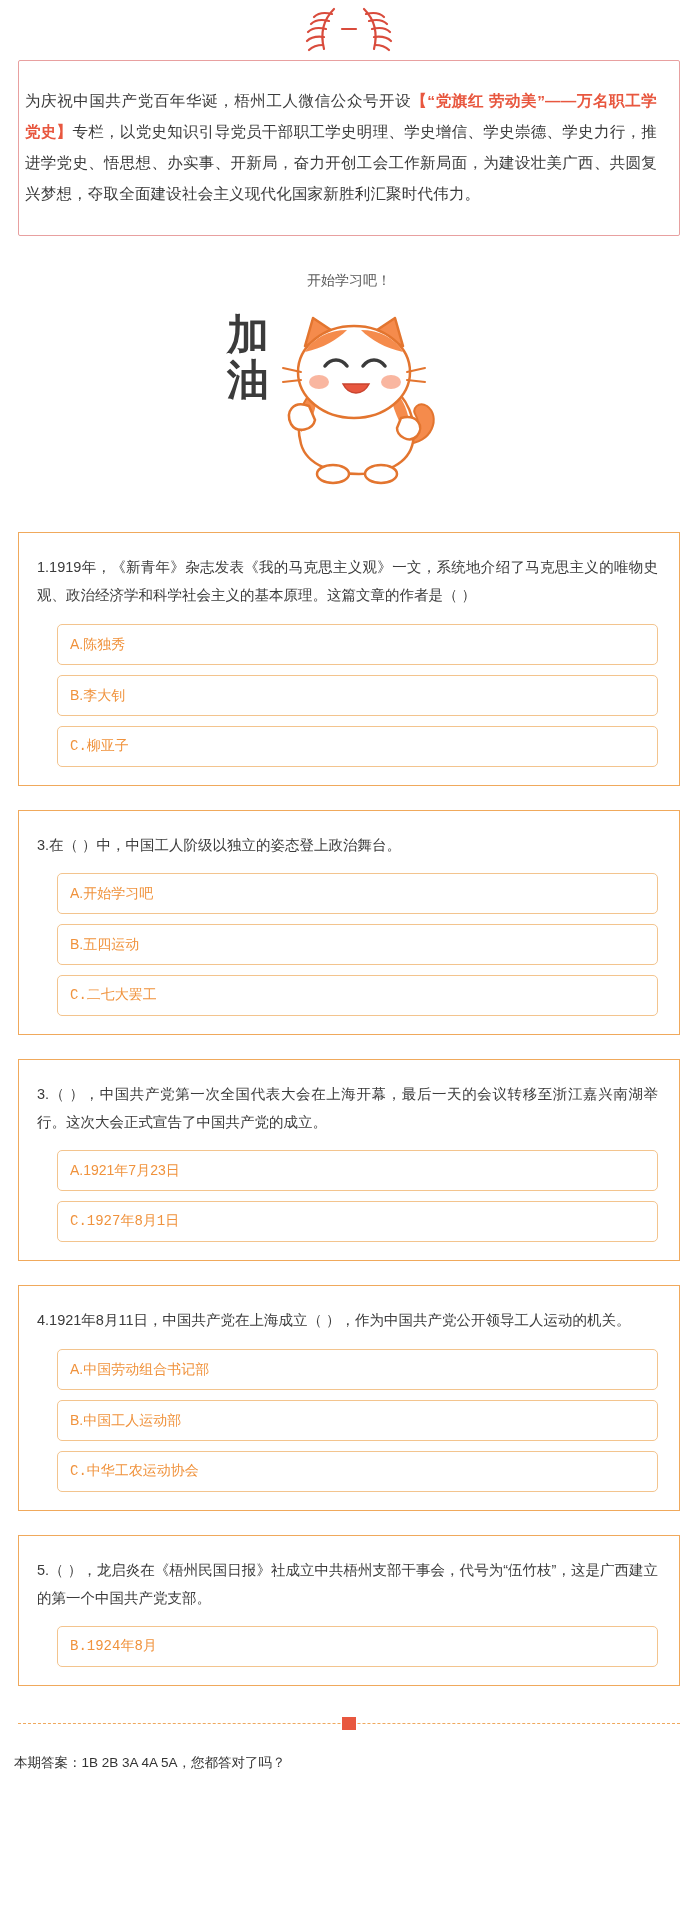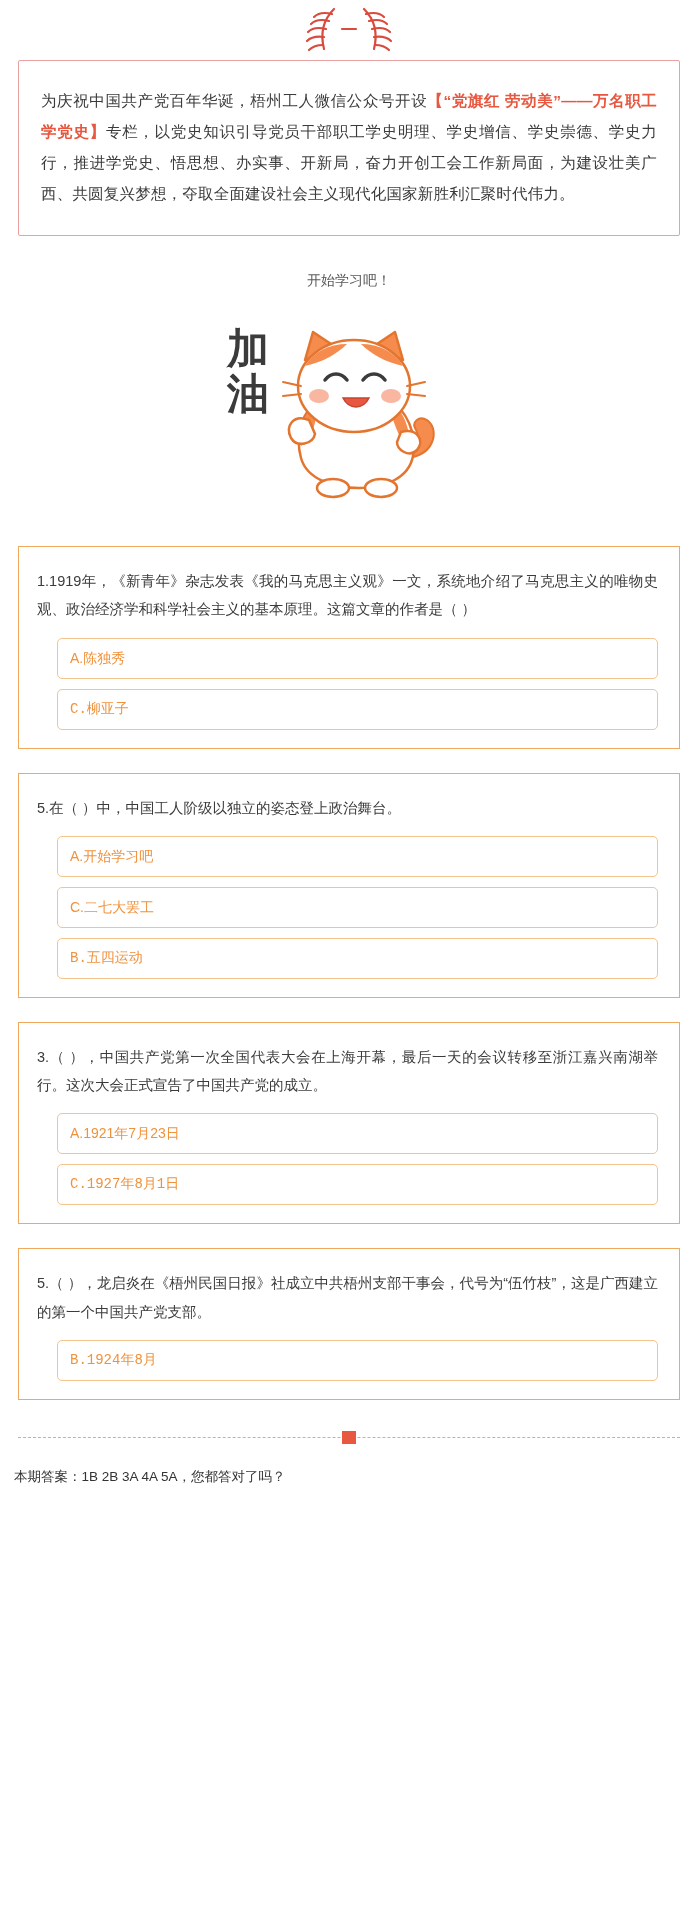--- a/index.html
+++ b/index.html
@@ -28,41 +28,41 @@
     justify-content: center;
     position: relative;
   }
   .ornament svg { display: block; }
 
   
   .intro-box {
     margin: 0 18px 0 18px;
     border: 1px solid #e8a0a0;
     border-radius: 2px;
-    padding: 24px 22px 26px 22px;
+    padding: 24px 22px 26px 6px;
     background: #fff;
   }
   .intro-text {
     font-size: 15.5px;
     line-height: 2.0;
     color: #3b3b3b;
     text-align: justify;
     letter-spacing: 0.2px;
   }
   .intro-text .hl {
     color: #e8573f;
     font-weight: bold;
   }
 
   
   .start-line {
     text-align: center;
     font-size: 14px;
     color: #5a5a5a;
-    margin: 36px 0 18px 0;
+    margin: 36px 0 4px 0;
   }
 
   
   .mascot-wrap {
     display: flex;
     justify-content: center;
     align-items: flex-start;
     margin: 4px 0 28px 0;
     position: relative;
     height: 210px;
@@ -204,36 +204,43 @@
           <path d="M198 78 L216 74"></path>
           <path d="M198 86 L216 88"></path>
         </g>
       </svg>
     </span>
   </div>
 
   <div class="q-card">
     <div class="q-text">1.1919年，《新青年》杂志发表《我的马克思主义观》一文，系统地介绍了马克思主义的唯物史观、政治经济学和科学社会主义的基本原理。这篇文章的作者是（      ）</div>
     <div class="opt">A.陈独秀</div>
+    <div class="opt">B.李大钊</div>
     <div class="opt">C.柳亚子</div>
   </div>
 
   <div class="q-card">
-    <div class="q-text">5.在（        ）中，中国工人阶级以独立的姿态登上政治舞台。</div>
+    <div class="q-text">3.在（        ）中，中国工人阶级以独立的姿态登上政治舞台。</div>
     <div class="opt">A.开始学习吧</div>
+    <div class="opt">B.五四运动</div>
     <div class="opt">C.二七大罢工</div>
-    <div class="opt">B.五四运动</div>
   </div>
 
   <div class="q-card">
     <div class="q-text">3.（        ），中国共产党第一次全国代表大会在上海开幕，最后一天的会议转移至浙江嘉兴南湖举行。这次大会正式宣告了中国共产党的成立。</div>
     <div class="opt">A.1921年7月23日</div>
     <div class="opt">C.1927年8月1日</div>
   </div>
 
+  <div class="q-card">
+    <div class="q-text">4.1921年8月11日，中国共产党在上海成立（        ），作为中国共产党公开领导工人运动的机关。</div>
+    <div class="opt">A.中国劳动组合书记部</div>
+    <div class="opt">B.中国工人运动部</div>
+    <div class="opt">C.中华工农运动协会</div>
+  </div>
 
   <div class="q-card">
     <div class="q-text">5.（        ），龙启炎在《梧州民国日报》社成立中共梧州支部干事会，代号为“伍竹枝”，这是广西建立的第一个中国共产党支部。</div>
     <div class="opt">B.1924年8月</div>
   </div>
 
   <div class="bottom-sep">
     <div class="line"></div>
     <div class="sq"></div>
   </div>

